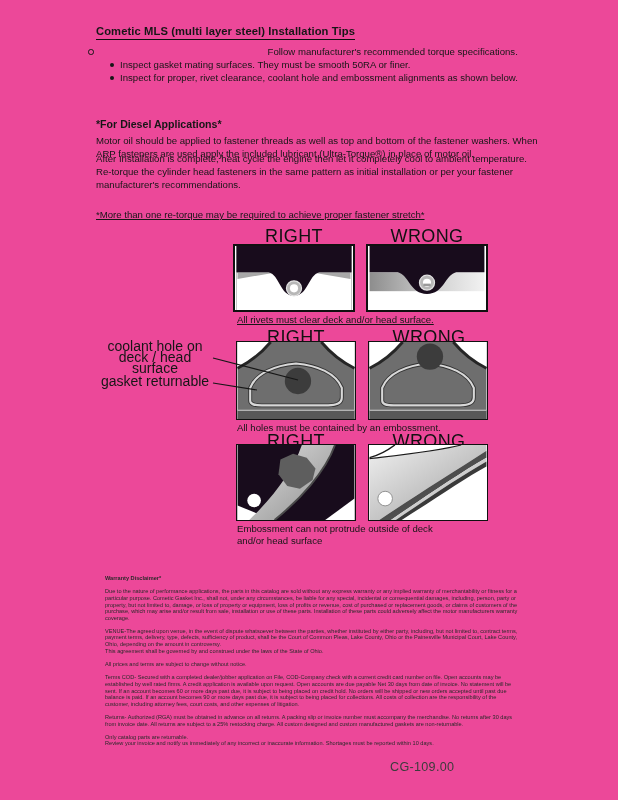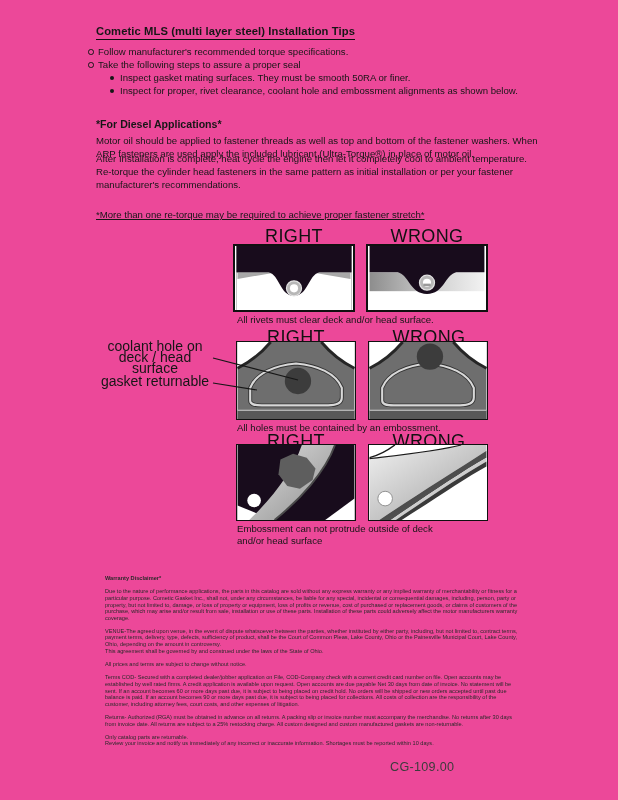--- a/index.html
+++ b/index.html
@@ -4,21 +4,21 @@
 <style>
   html,body{margin:0;padding:0;background:#ffffff;}
   .page{position:relative;width:618px;height:800px;background:#ec4899;overflow:hidden;
         font-family:"Liberation Sans","DejaVu Sans",sans-serif;color:#161616;}
   .abs{position:absolute;}
 
   .title{left:96px;top:25px;font-size:11.2px;font-weight:bold;letter-spacing:.1px;
          border-bottom:1.6px solid #0d0d0d;padding-bottom:2px;display:inline-block;}
 
   .bullets{left:88px;top:45px;font-size:9.6px;line-height:13px;}
-  .b-item{position:relative;padding-left:10px;}
+  .b-item{position:relative;padding-left:10px;text-align:right;}
   .b-item::before{content:"";position:absolute;left:0;top:4px;width:3.5px;height:3.5px;
                   border:1px solid #161616;border-radius:50%;}
   .sb-item{position:relative;padding-left:10px;margin-left:22px;}
   .sb-item::before{content:"";position:absolute;left:0;top:4.5px;width:4px;height:4px;
                    background:#161616;border-radius:50%;}
 
   .h2{left:96px;top:118px;font-size:10.6px;font-weight:bold;}
   .para{left:96px;width:446px;font-size:9.6px;line-height:13px;}
   .pre{white-space:pre-line;}
 
@@ -39,21 +39,20 @@
 </style>
 </head>
 <body>
 
 <div class="page">
 
   <div class="abs title">Cometic MLS (multi layer steel) Installation Tips</div>
 
   <div class="abs bullets">
     <div class="b-item">Follow manufacturer's recommended torque specifications.</div>
-    <div class="b-item">Take the following steps to assure a proper seal</div>
     <div class="sb-item">Inspect gasket mating surfaces.  They must be smooth 50RA or finer.</div>
     <div class="sb-item">Inspect for proper, rivet clearance, coolant hole and embossment alignments as shown below.</div>
   </div>
 
   <div class="abs h2">*For Diesel Applications*</div>
   <div class="abs para" style="top:134px;">Motor oil should be applied to fastener threads as well as top and bottom of the fastener washers. When ARP fasteners are used apply the included lubricant (Ultra-Torque®) in place of motor oil.</div>
   <div class="abs para" style="top:152px;">After Installation is complete, heat cycle the engine then let it completely cool to ambient temperature. Re-torque the cylinder head fasteners in the same pattern as initial installation or per your fastener manufacturer's recommendations.</div>
   <div class="abs para" style="top:208px;text-decoration:underline;">*More than one re-torque may be required to achieve proper fastener stretch*</div>
 
   <div class="abs rw-label" style="left:233px;top:226px;">RIGHT</div>
@@ -82,21 +81,21 @@
       </defs>
       <rect width="122" height="68" fill="#ffffff"></rect>
       <rect y="28" width="122" height="20" fill="url(#gDeck1)"></rect>
       <path d="M0,0 H122 V28 H92 C80,31 79,51 61,51 C43,51 42,31 30,28 H0 Z" fill="#180c1c"></path>
       <circle cx="61" cy="39" r="8" fill="#b7b7b7" stroke="#e2e2e2" stroke-width="1.3"></circle>
       <circle cx="61" cy="39" r="4.3" fill="#ffffff"></circle>
       <rect x="57" y="40" width="8" height="2.6" fill="#9a9a9a"></rect>
     </svg>
   </div>
 
-  <div class="abs caption" style="left:237px;top:314px;">All rivets must clear deck and/or head surface.</div>
+  <div class="abs caption" style="left:237px;top:314px;text-decoration:underline;">All rivets must clear deck and/or head surface.</div>
 
   <div class="abs rw-label" style="left:235px;top:327px;">RIGHT</div>
   <div class="abs rw-label" style="left:368px;top:327px;">WRONG</div>
 
   <div class="abs callout pre" style="left:98px;top:341px;">coolant hole on
 deck / head surface</div>
   <div class="abs callout" style="left:98px;top:376px;">gasket returnable</div>
 
   <svg class="abs" style="left:210px;top:340px;z-index:5;" width="120" height="60">
     <line x1="3" y1="18" x2="88" y2="40" stroke="#161616" stroke-width="1.1"></line>

